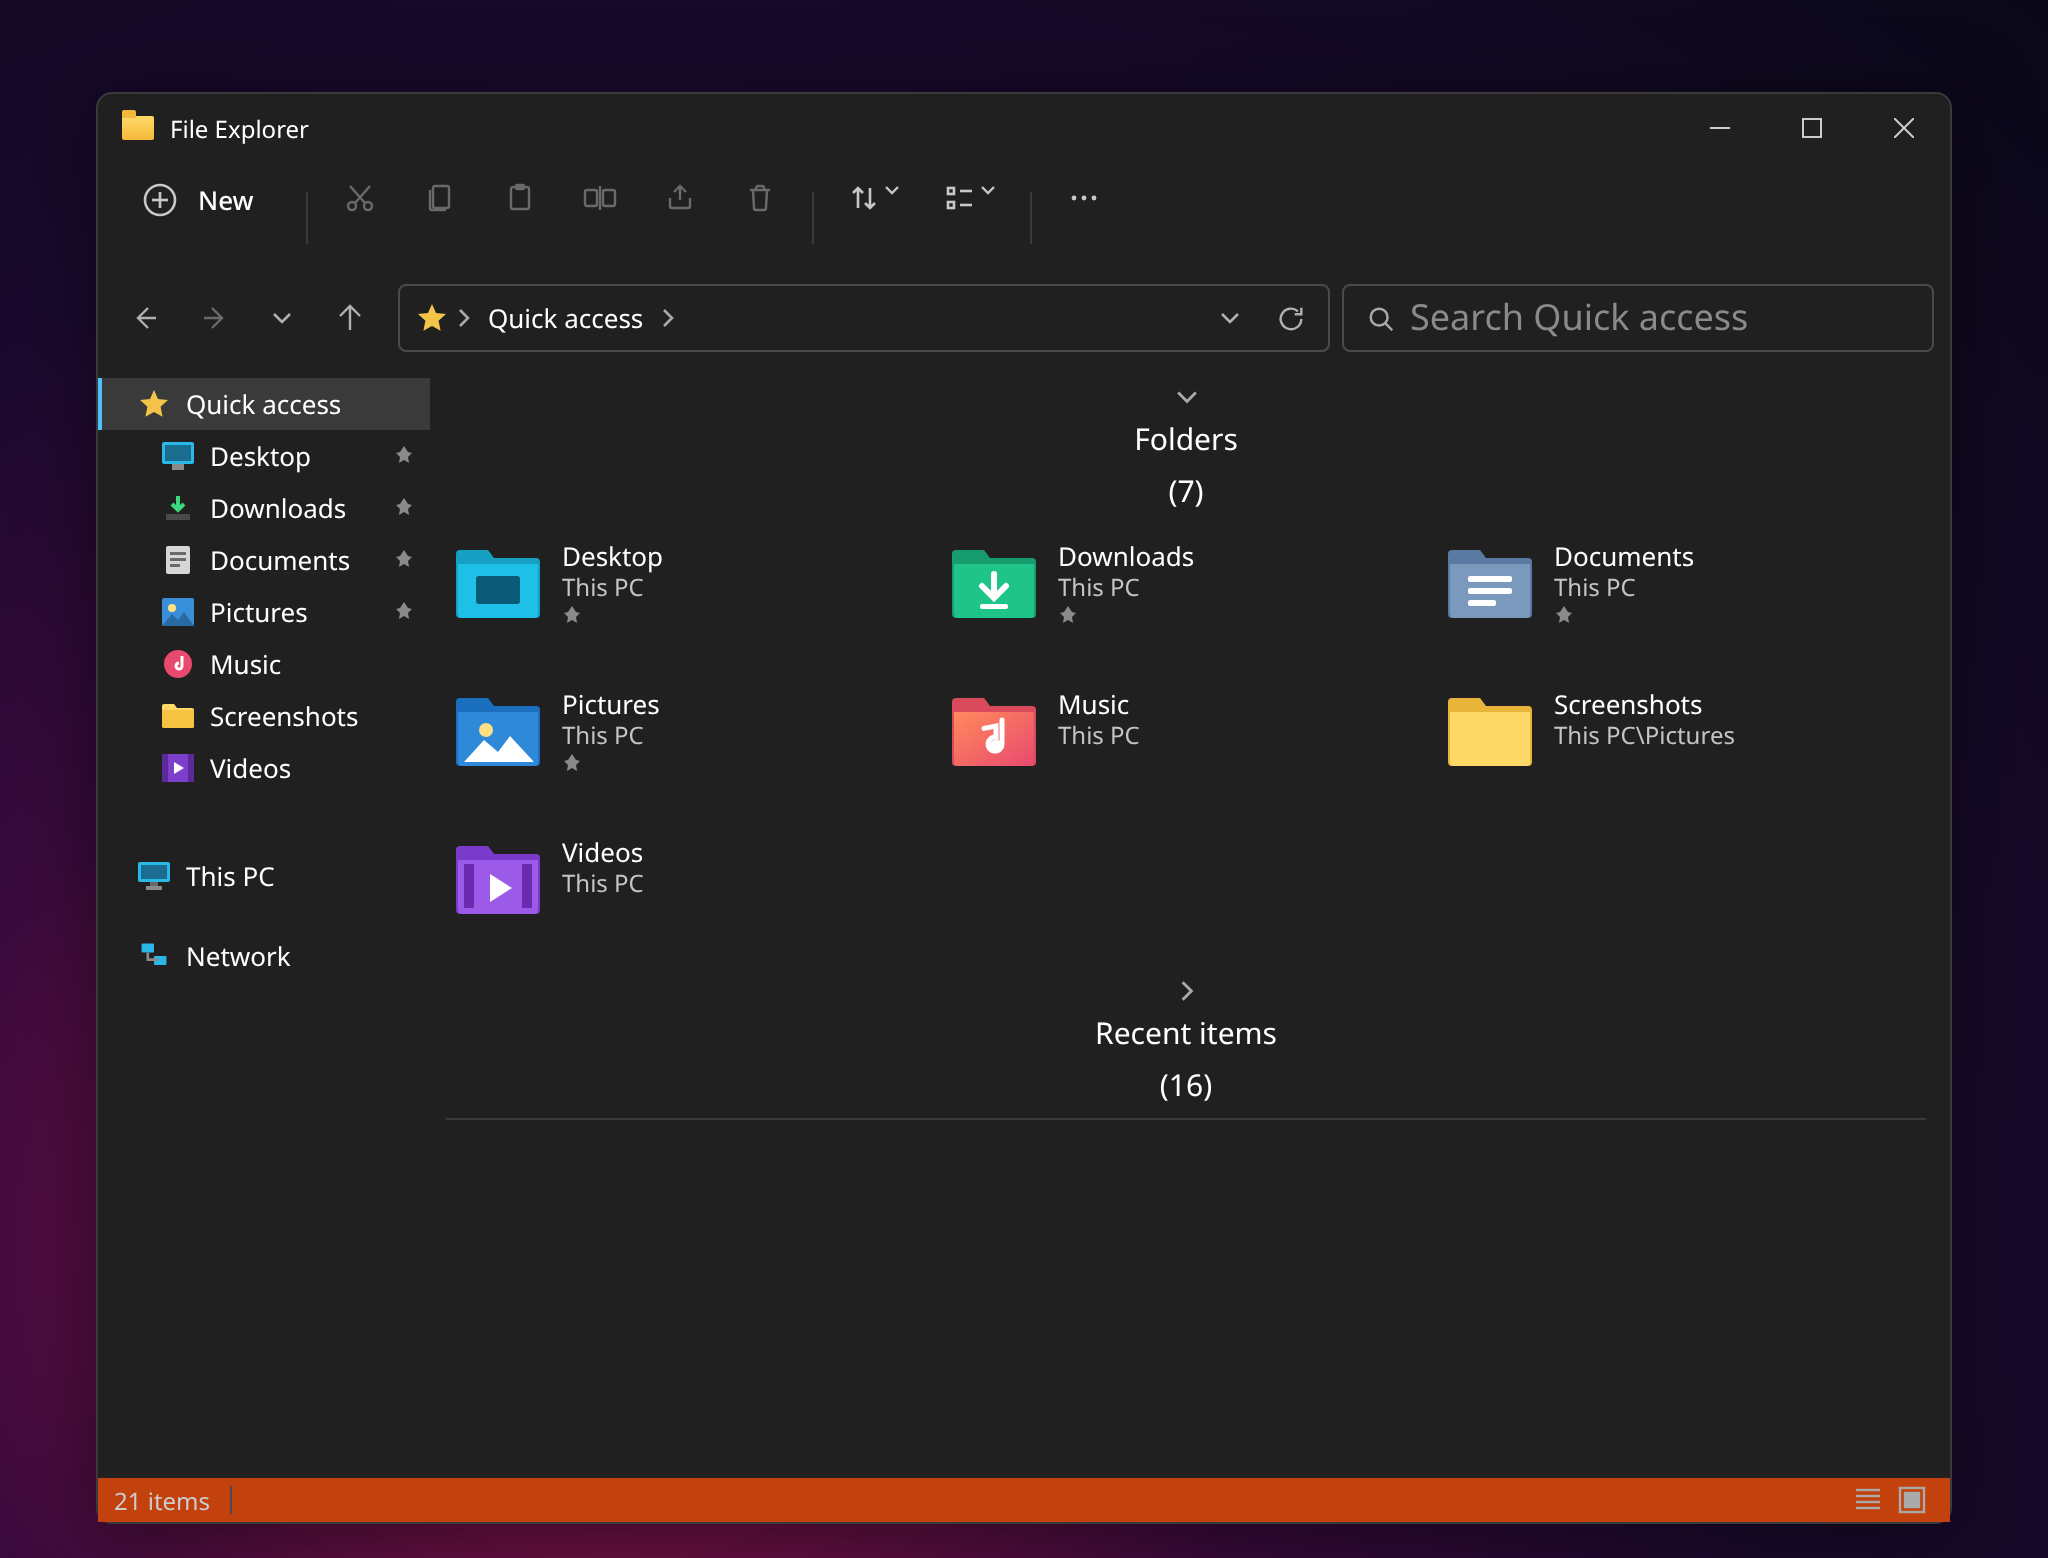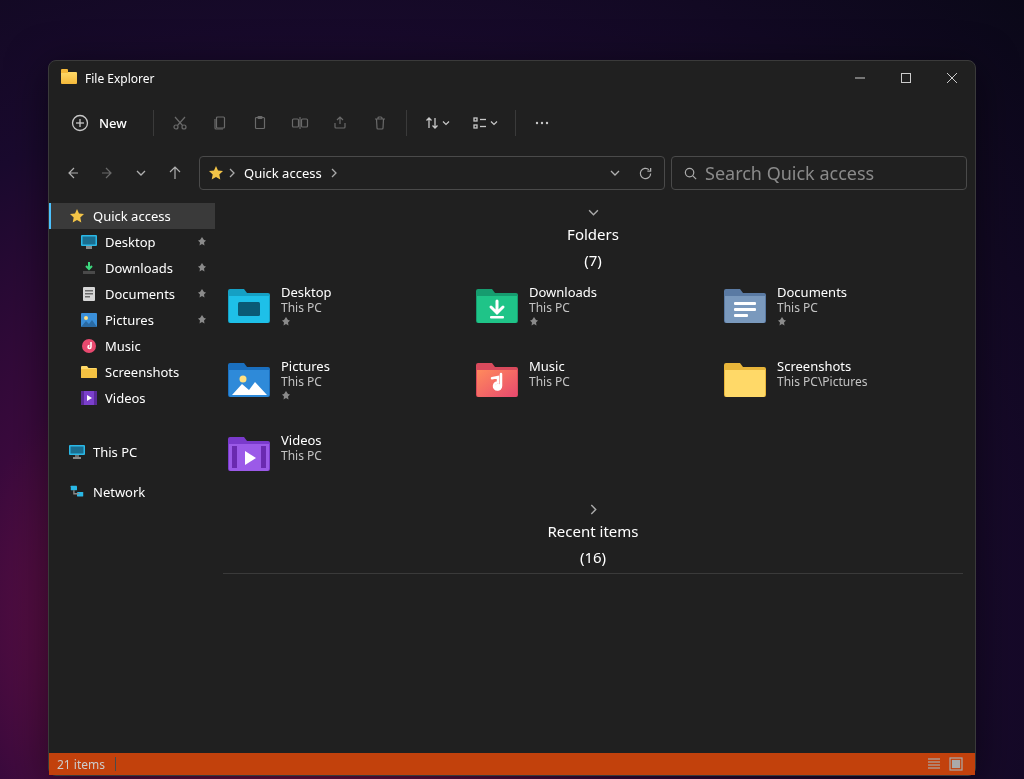--- a/index.html
+++ b/index.html
@@ -3,39 +3,39 @@
 <meta charset="utf-8">
 <style>
   * { margin: 0; padding: 0; box-sizing: border-box; font-family: "Segoe UI", system-ui, sans-serif; }
   body {
     width: 1024px; height: 779px;
     background: radial-gradient(ellipse at 30% 80%, #a0184e 0%, #3a0a3d 35%, #1a0a2e 60%, #0a0818 100%);
     overflow: hidden;
   }
   .window {
     position: absolute;
-    left: 48px; top: 60px;
+    left: 48px; top: 46px;
     width: 928px; height: 716px;
     background: #202020;
     border-radius: 8px;
     display: flex;
     flex-direction: column;
     box-shadow: 0 8px 40px rgba(0,0,0,0.5);
     border: 1px solid #3a3a3a;
   }
   
   .titlebar { height: 34px; display: flex; align-items: center; padding-left: 8px; }
   .titlebar-title { display: flex; align-items: center; gap: 8px; flex: 1; padding-left: 4px; }
   .titlebar-title span { font-size: 12px; color: #fff; }
   .winicons { display: flex; }
   .winicon { width: 46px; height: 34px; display: flex; align-items: center; justify-content: center; color: #ccc; }
 
   
   .toolbar { height: 56px; display: flex; align-items: center; padding: 0 4px; gap: 0; }
-  .tb-btn { height: 36px; display: flex; align-items: center; justify-content: center; border-radius: 4px; color: #c8c8c8; padding: 0 8px; }
+  .tb-btn { height: 36px; display: flex; align-items: flex-start; justify-content: center; border-radius: 4px; color: #c8c8c8; padding: 0 8px; }
   .tb-btn.new { gap: 10px; padding: 0 14px 0 10px; margin: 0 6px 0 8px; }
   .tb-btn.new svg { stroke: #fff; }
   .tb-btn.new span { font-size: 13px; font-weight: 500; color: #fff; }
   .tb-btn.icon { width: 40px; padding: 0; }
   .tb-btn.icon.disabled { color: #6a6a6a; }
   .tb-btn.sort, .tb-btn.view { width: 48px; gap: 2px; }
   .tb-sep { width: 1px; height: 26px; background: #3a3a3a; margin: 0 6px; }
 
   
   .navbar { height: 48px; display: flex; align-items: center; padding: 0 8px 4px 8px; gap: 6px; }

